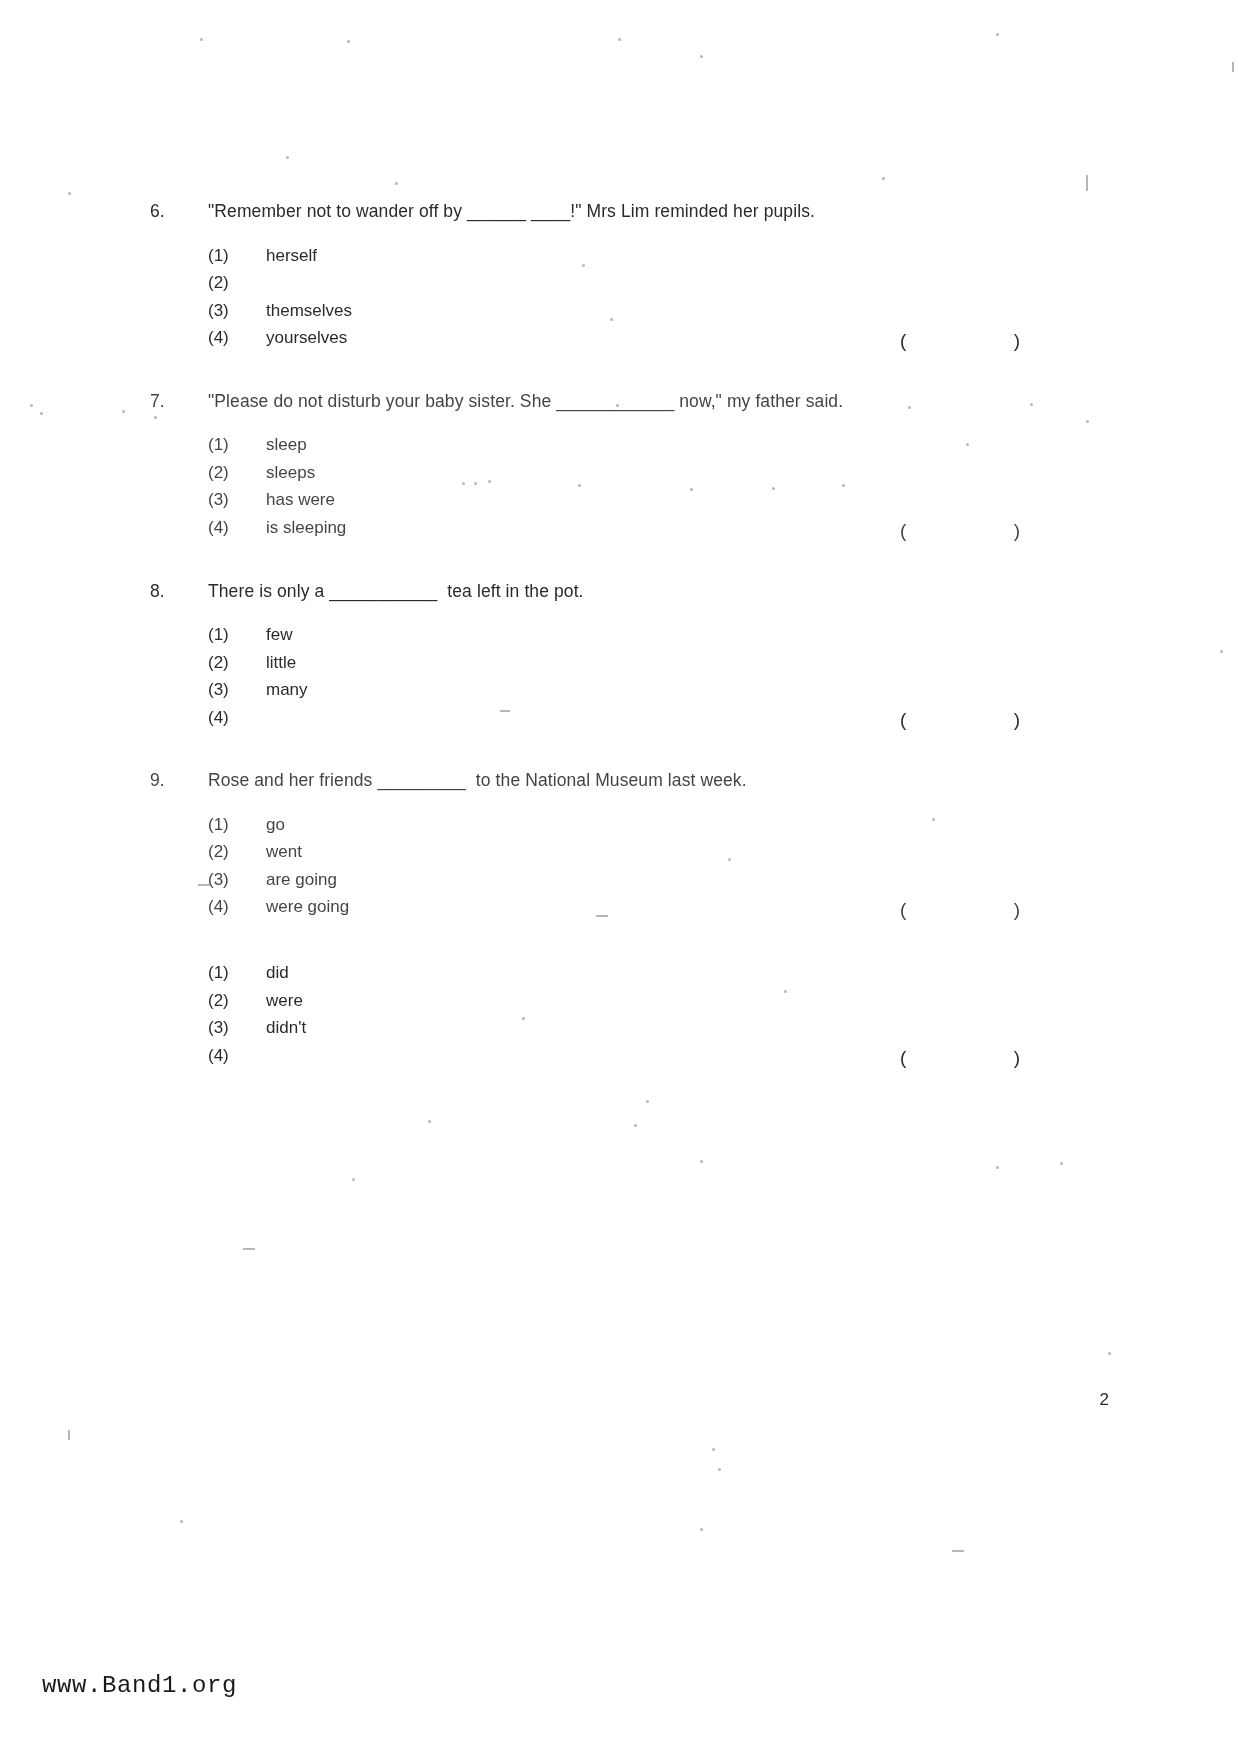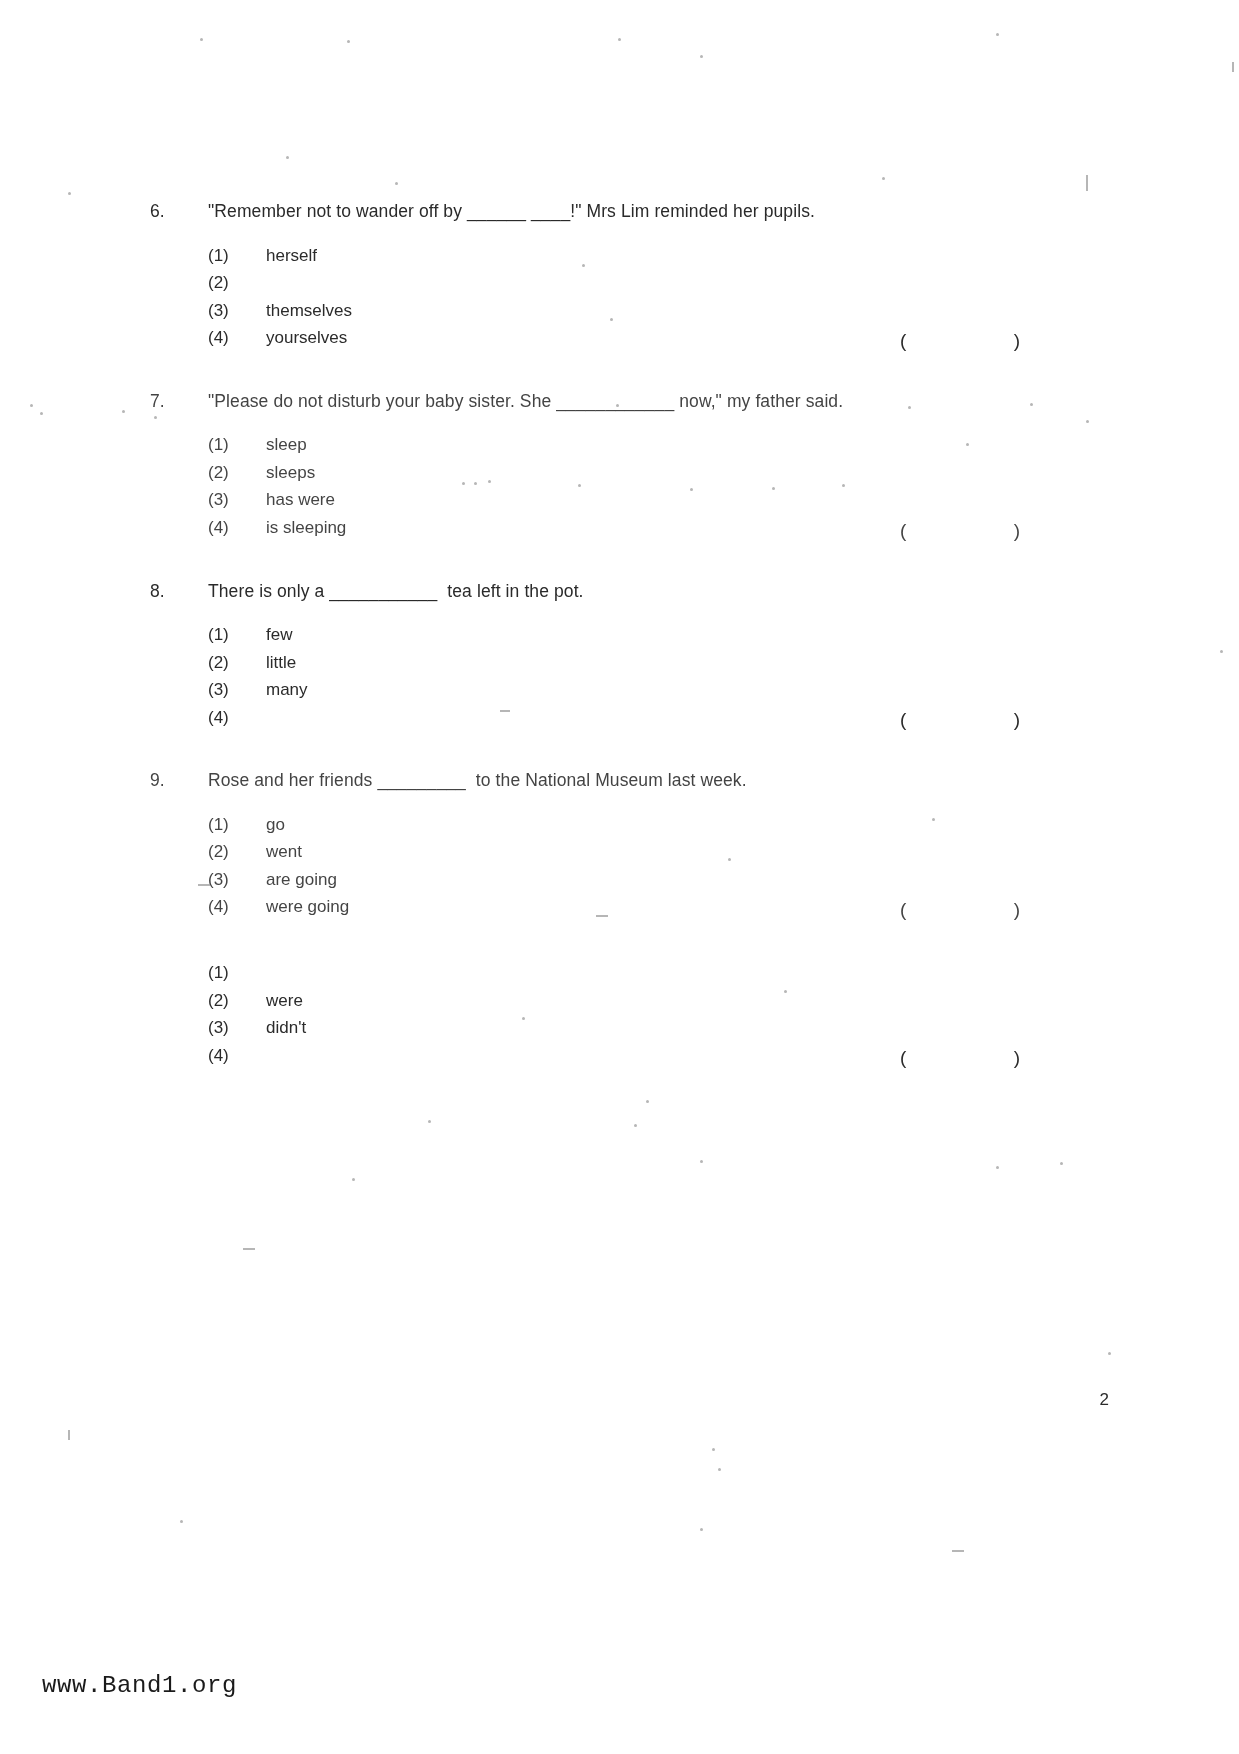--- a/index.html
+++ b/index.html
@@ -228,20 +228,21 @@
           <span>(</span>
           <span>)</span>
         </div>
       </div>
     </div>
 
     <div class="question">
       <div class="options">
         <div class="option">
           <div class="opt-num">(1)</div>
+          <div class="opt-label">did</div>
         </div>
         <div class="option">
           <div class="opt-num">(2)</div>
           <div class="opt-label">were</div>
         </div>
         <div class="option">
           <div class="opt-num">(3)</div>
           <div class="opt-label">didn't</div>
         </div>
         <div class="option">

